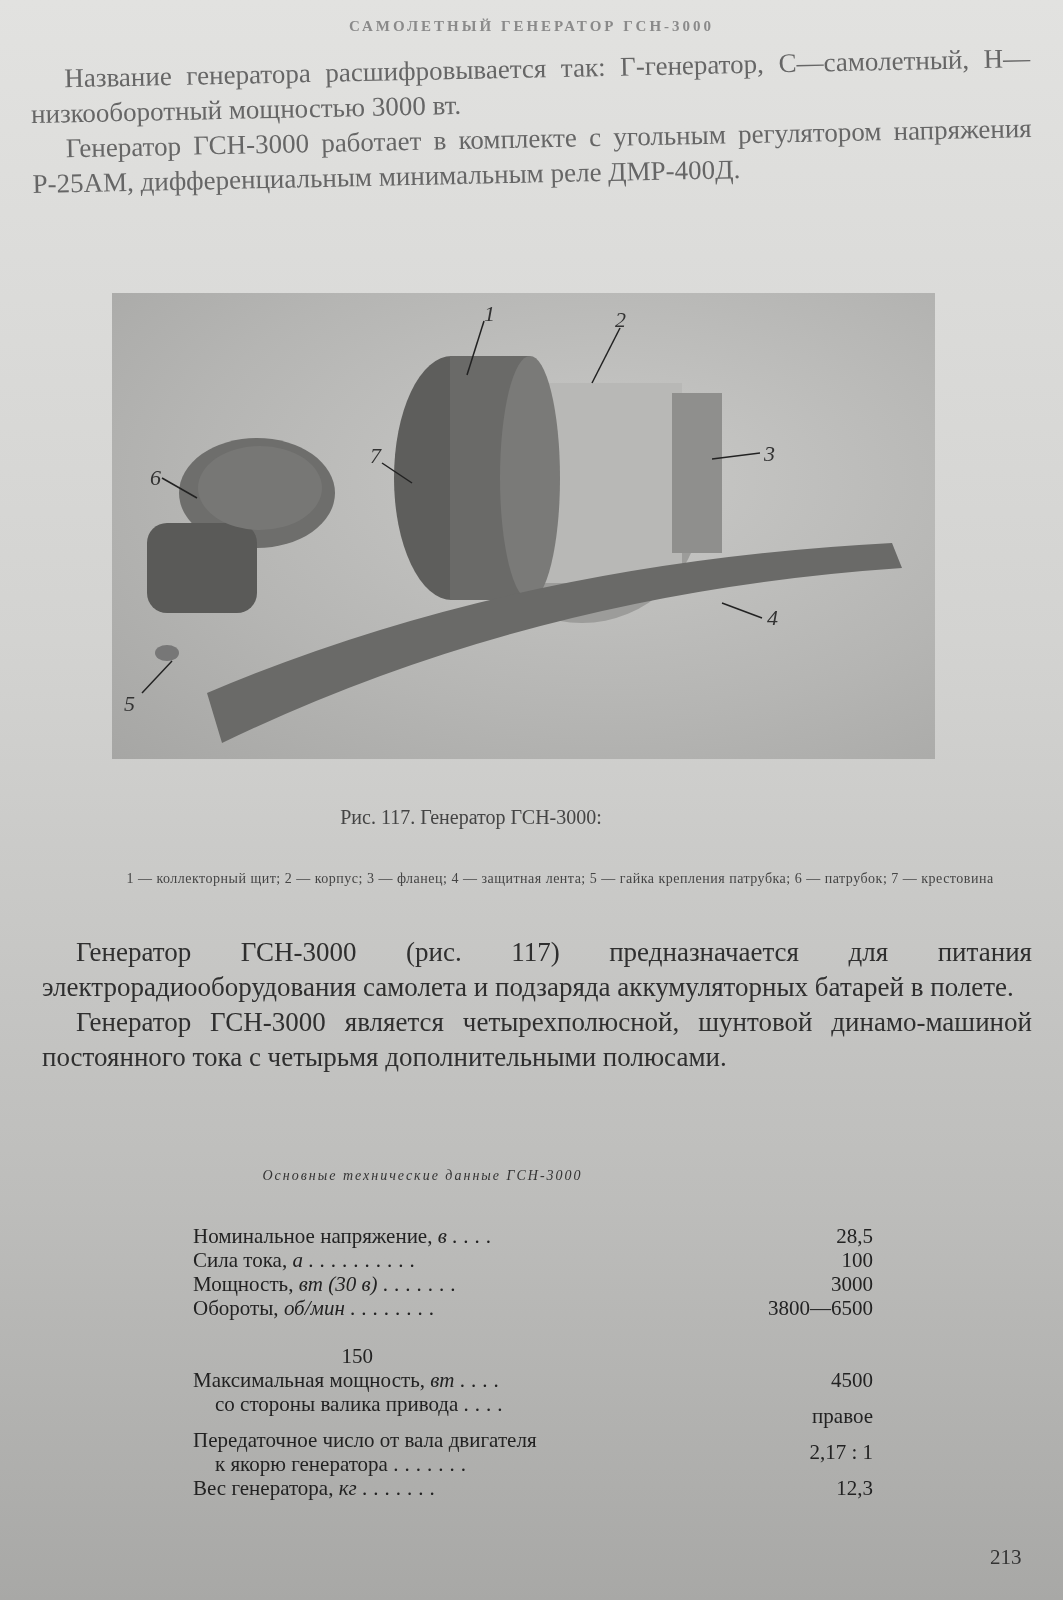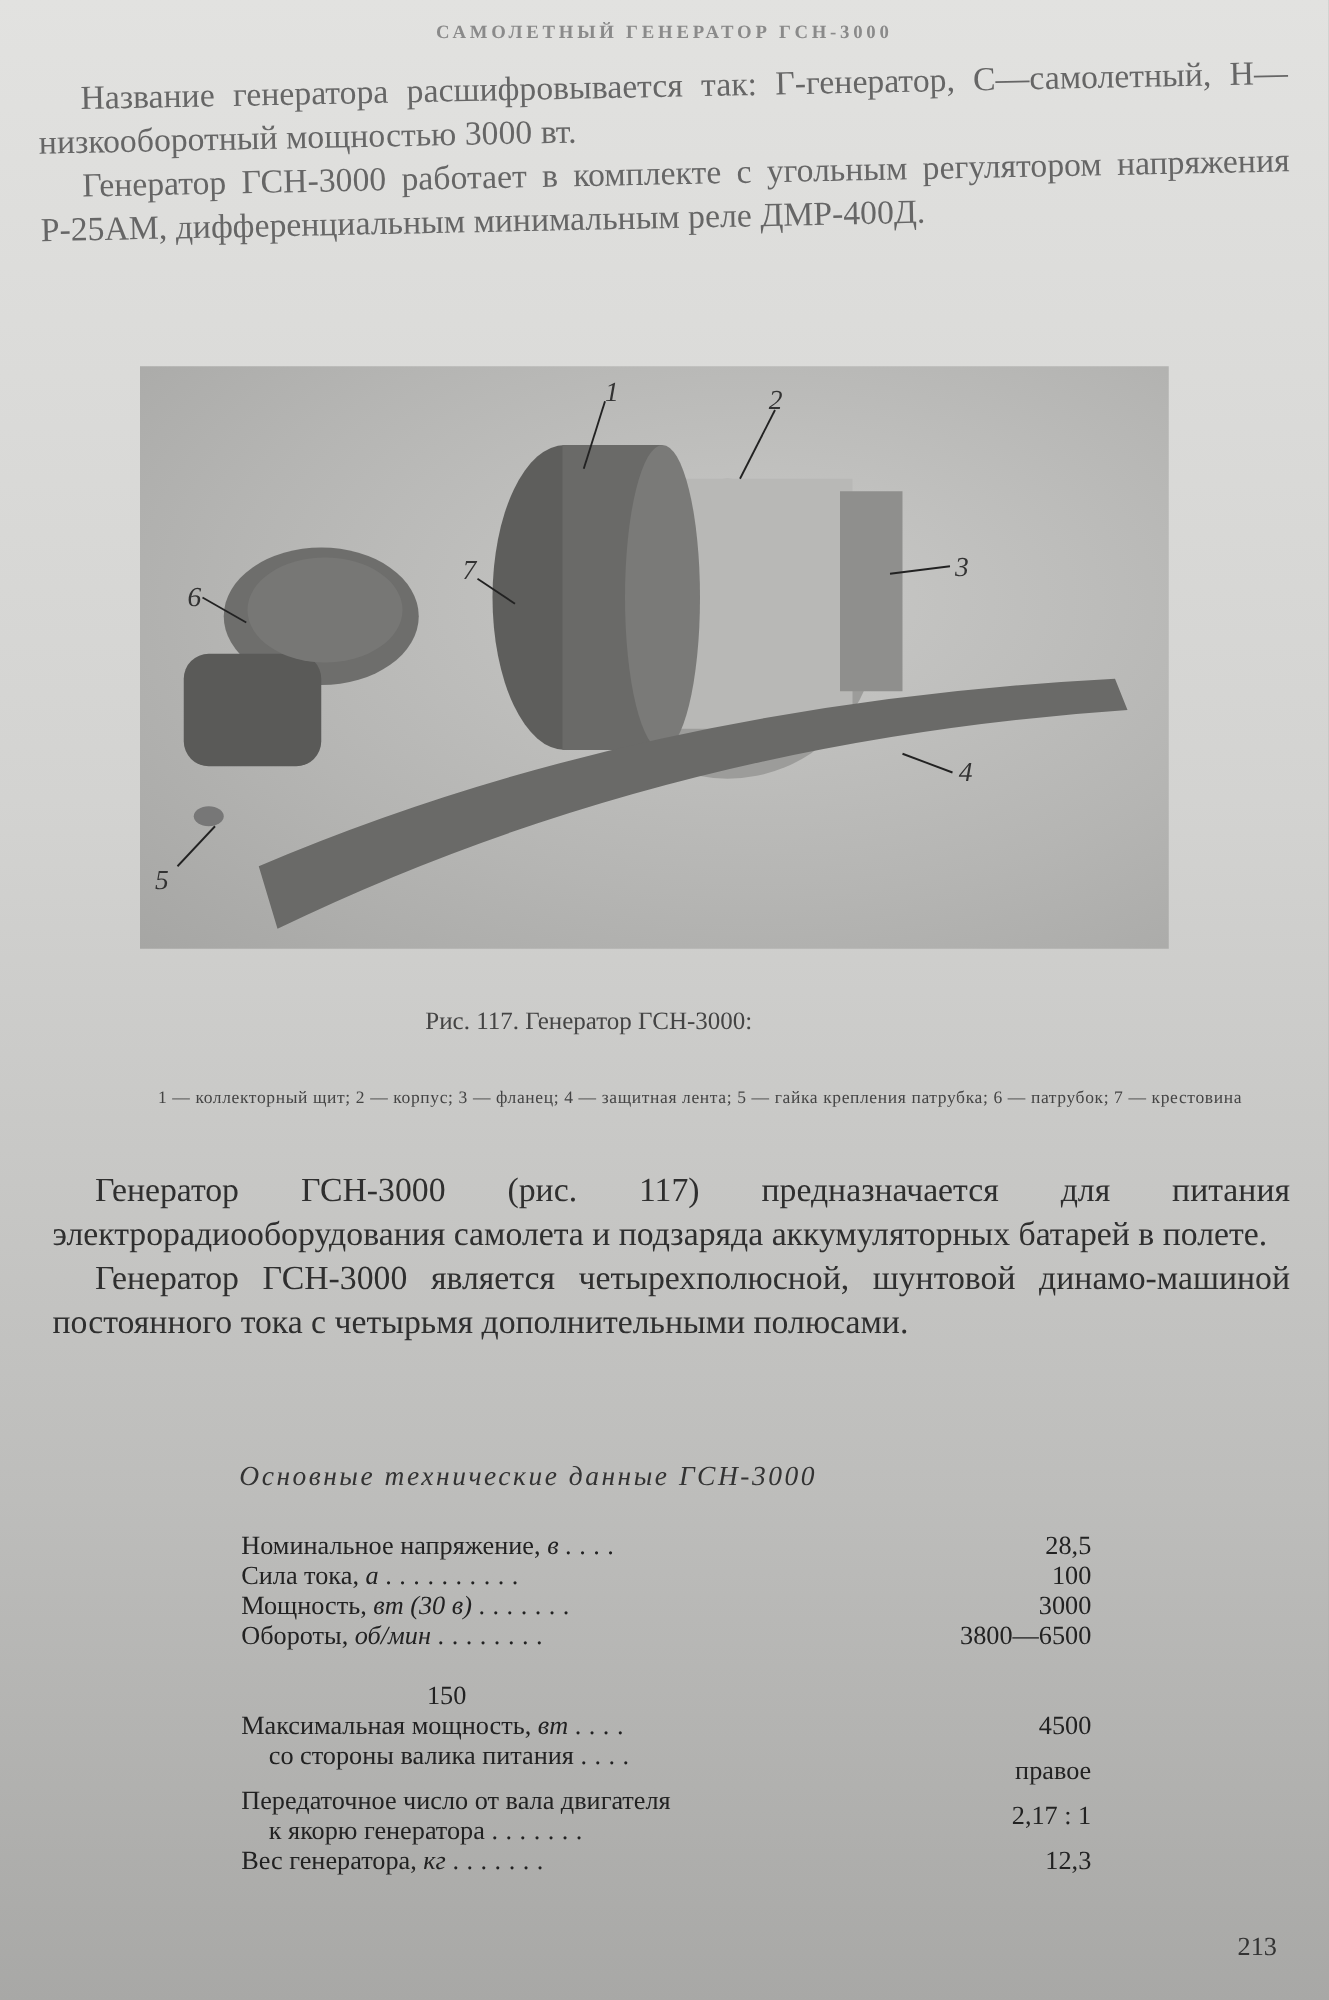--- a/index.html
+++ b/index.html
@@ -37,21 +37,21 @@
       position: absolute; top: 806px; left: 0; width: 942px; text-align: center;
       font-size: 20px; color: #444;
     }
     .caption-legend {
       position: absolute; top: 840px; left: 120px; width: 880px; text-align: center;
       font-size: 14px; line-height: 20px; color: #444; letter-spacing: 0.5px; margin-top: 29px;
     }
     .para.body { top: 935px; color: #2f2f2f; font-size: 27px; line-height: 35px; left: 42px; width: 990px; }
     .table-title {
       position: absolute; top: 1168px; left: 0; width: 845px; text-align: center;
-      font-size: 22px; font-style: italic; letter-spacing: 2px; color: #333;
+      font-size: 14px; font-style: italic; letter-spacing: 2px; color: #333;
     }
     .spec-table { position: absolute; top: 1224px; left: 193px; width: 680px; font-size: 21px; color: #222; }
     .spec-row { position: relative; display: flex; justify-content: space-between; }
     .spec-label { width: 470px; line-height: 24px; }
     .spec-label .dots { letter-spacing: 6px; }
     .spec-label .cont { padding-left: 22px; display: block; }
     .spec-value { width: 180px; text-align: right; line-height: 24px; align-self: flex-start; }
     .page-number {
       position: absolute; top: 1545px; left: 990px; font-size: 21px; color: #333;
     }
@@ -130,21 +130,21 @@
       <div class="spec-value">3800—6500</div>
     </div>
     <div class="spec-row">
       <div class="spec-value" style="margin-top:24px">150</div>
     </div>
     <div class="spec-row">
       <div class="spec-label"><span>Максимальная мощность,</span> <i>вт</i> <span class="dots">....</span></div>
       <div class="spec-value">4500</div>
     </div>
     <div class="spec-row">
-      <div class="spec-label"><span class="cont"><span>со стороны валика питания</span> <span class="dots">....</span></span></div>
+      <div class="spec-label"><span class="cont"><span>со стороны валика привода</span> <span class="dots">....</span></span></div>
       <div class="spec-value" style="margin-top:12px">правое</div>
     </div>
     <div class="spec-row">
       <div class="spec-label"><span>Передаточное число от вала двигателя</span><span class="cont"><span>к якорю генератора</span> <span class="dots">.......</span></span></div>
       <div class="spec-value" style="margin-top:12px">2,17 : 1</div>
     </div>
     <div class="spec-row">
       <div class="spec-label"><span>Вес генератора,</span> <i>кг</i> <span class="dots">.......</span></div>
       <div class="spec-value">12,3</div>
     </div>

